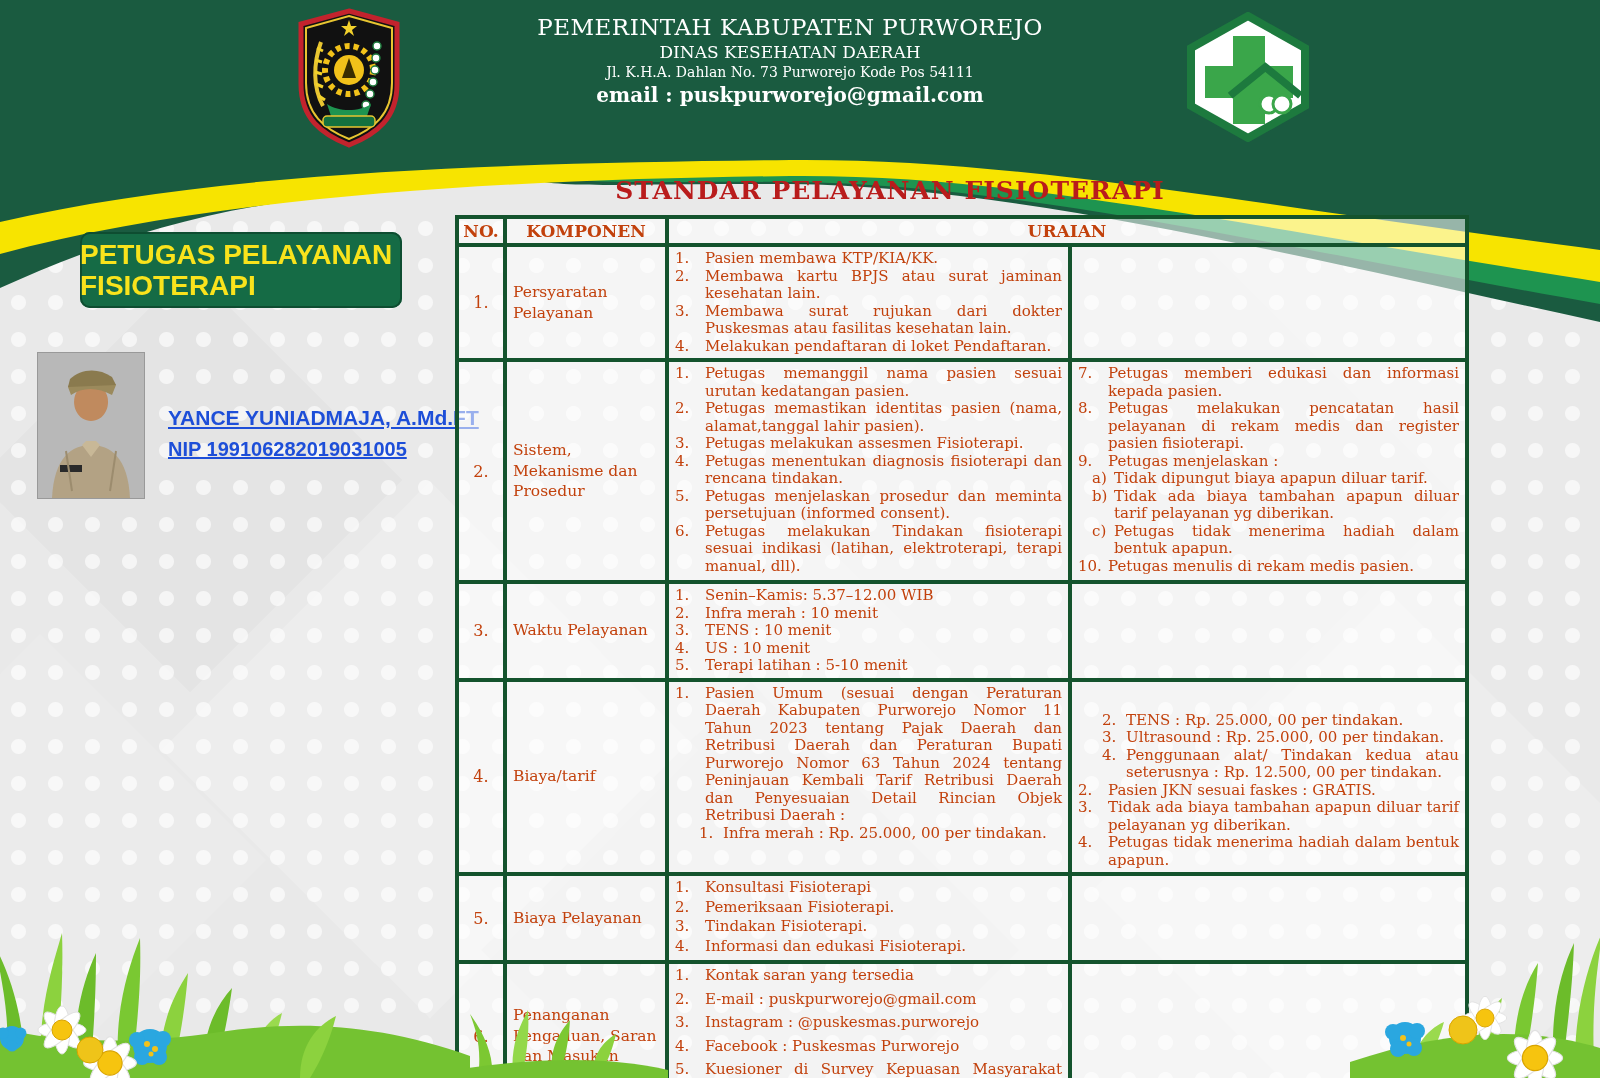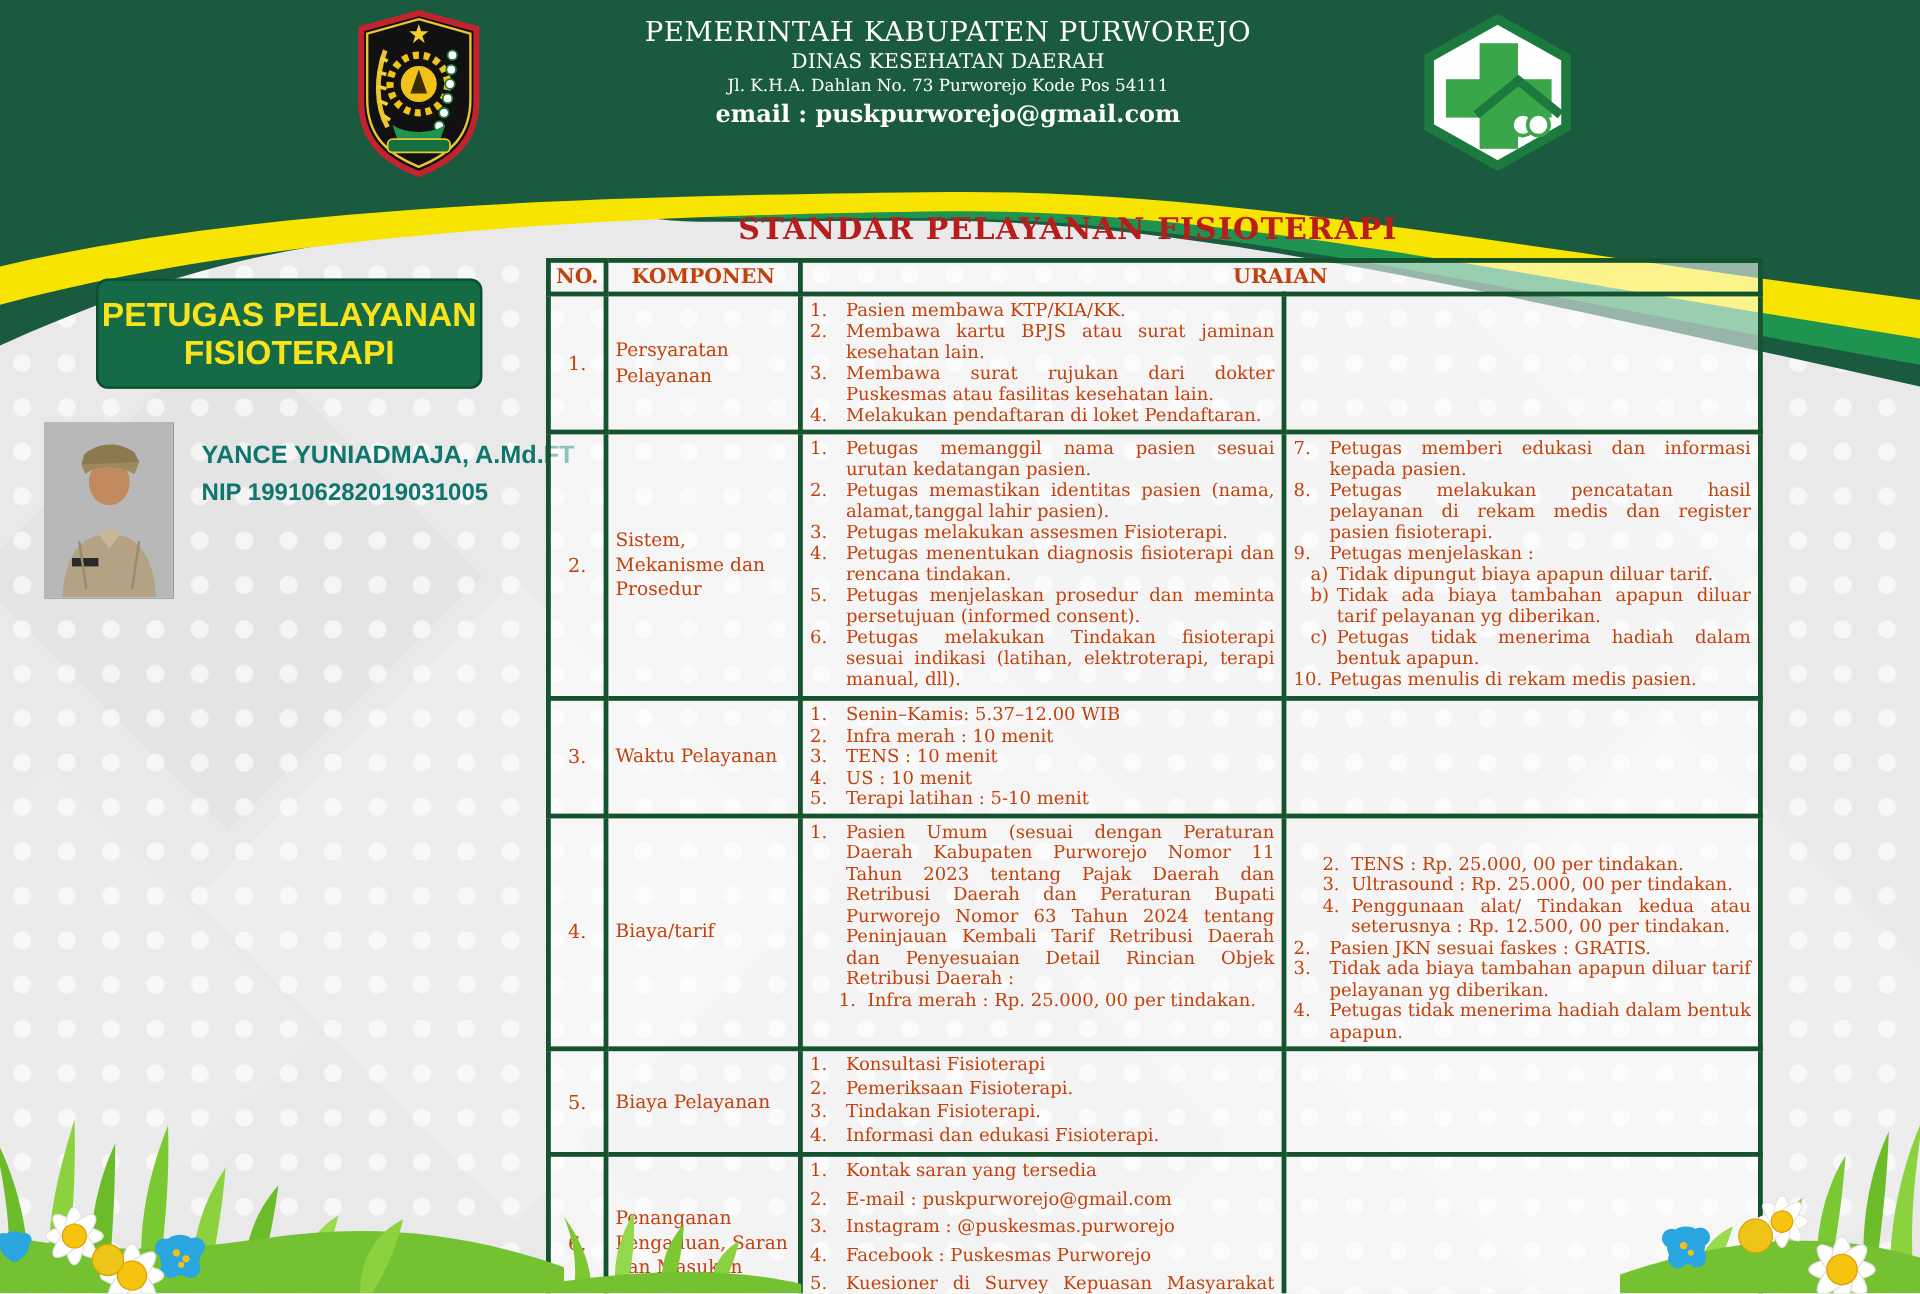--- a/index.html
+++ b/index.html
@@ -14,27 +14,27 @@
   .header-wave{position:absolute;left:0;top:0;width:1600px;height:330px;}
   .header-content{position:absolute;left:430px;top:14px;width:720px;text-align:center;color:#ffffff;}
   .hdr-line1{font-size:23px;letter-spacing:.5px;}
   .hdr-line2{font-size:17px;margin-top:2px;}
   .hdr-title{font-size:37px;font-weight:bold;letter-spacing:1px;margin-top:2px;}
   .hdr-addr{font-size:14px;margin-top:2px;}
   .hdr-email{font-size:20px;margin-top:3px;font-weight:bold;}
   .crest{position:absolute;left:293px;top:8px;}
   .hexlogo{position:absolute;left:1183px;top:12px;}
   
-  .badge{position:absolute;left:80px;top:232px;width:322px;height:92px;background:#156b45;
-    border-radius:10px;display:flex;flex-direction:column;justify-content:center;align-items:center;
+  .badge{position:absolute;left:80px;top:232px;width:322px;height:76px;background:#156b45;
+    border-radius:10px;display:flex;flex-direction:column;justify-content:center;align-items:flex-start;
     font-family:"Liberation Sans",sans-serif;font-weight:bold;color:#f9e31c;font-size:28px;line-height:1.12;
     box-shadow:0 0 0 2px #0e4d31 inset;}
   .photo{position:absolute;left:37px;top:352px;border:1px solid #999;}
-  .officer{position:absolute;left:168px;top:368px;font-family:"Liberation Sans",sans-serif;
-    font-weight:bold;color:#0f766e;}
+  .officer{position:absolute;left:168px;top:406px;font-family:"Liberation Sans",sans-serif;
+    font-weight:bold;color:#1d4ed8;text-decoration:underline;}
   .officer .name{font-size:21px;}
   .officer .nip{font-size:20px;margin-top:8px;}
   
   .page-title{position:absolute;left:380px;top:176px;width:1020px;text-align:center;
     font-size:25px;font-weight:bold;letter-spacing:1px;color:#b91c1c;}
   table.svc{position:absolute;left:455px;top:215px;border-collapse:collapse;table-layout:fixed;}
   table.svc td,table.svc th{border:4px solid #14532d;background:rgba(255,255,255,.55);
     overflow:hidden;padding:3px 6px;color:#c2410c;}
   table.svc th{font-size:17px;font-weight:bold;text-align:center;padding:2px;}
   td.no{font-size:16px;text-align:center;vertical-align:middle;}

